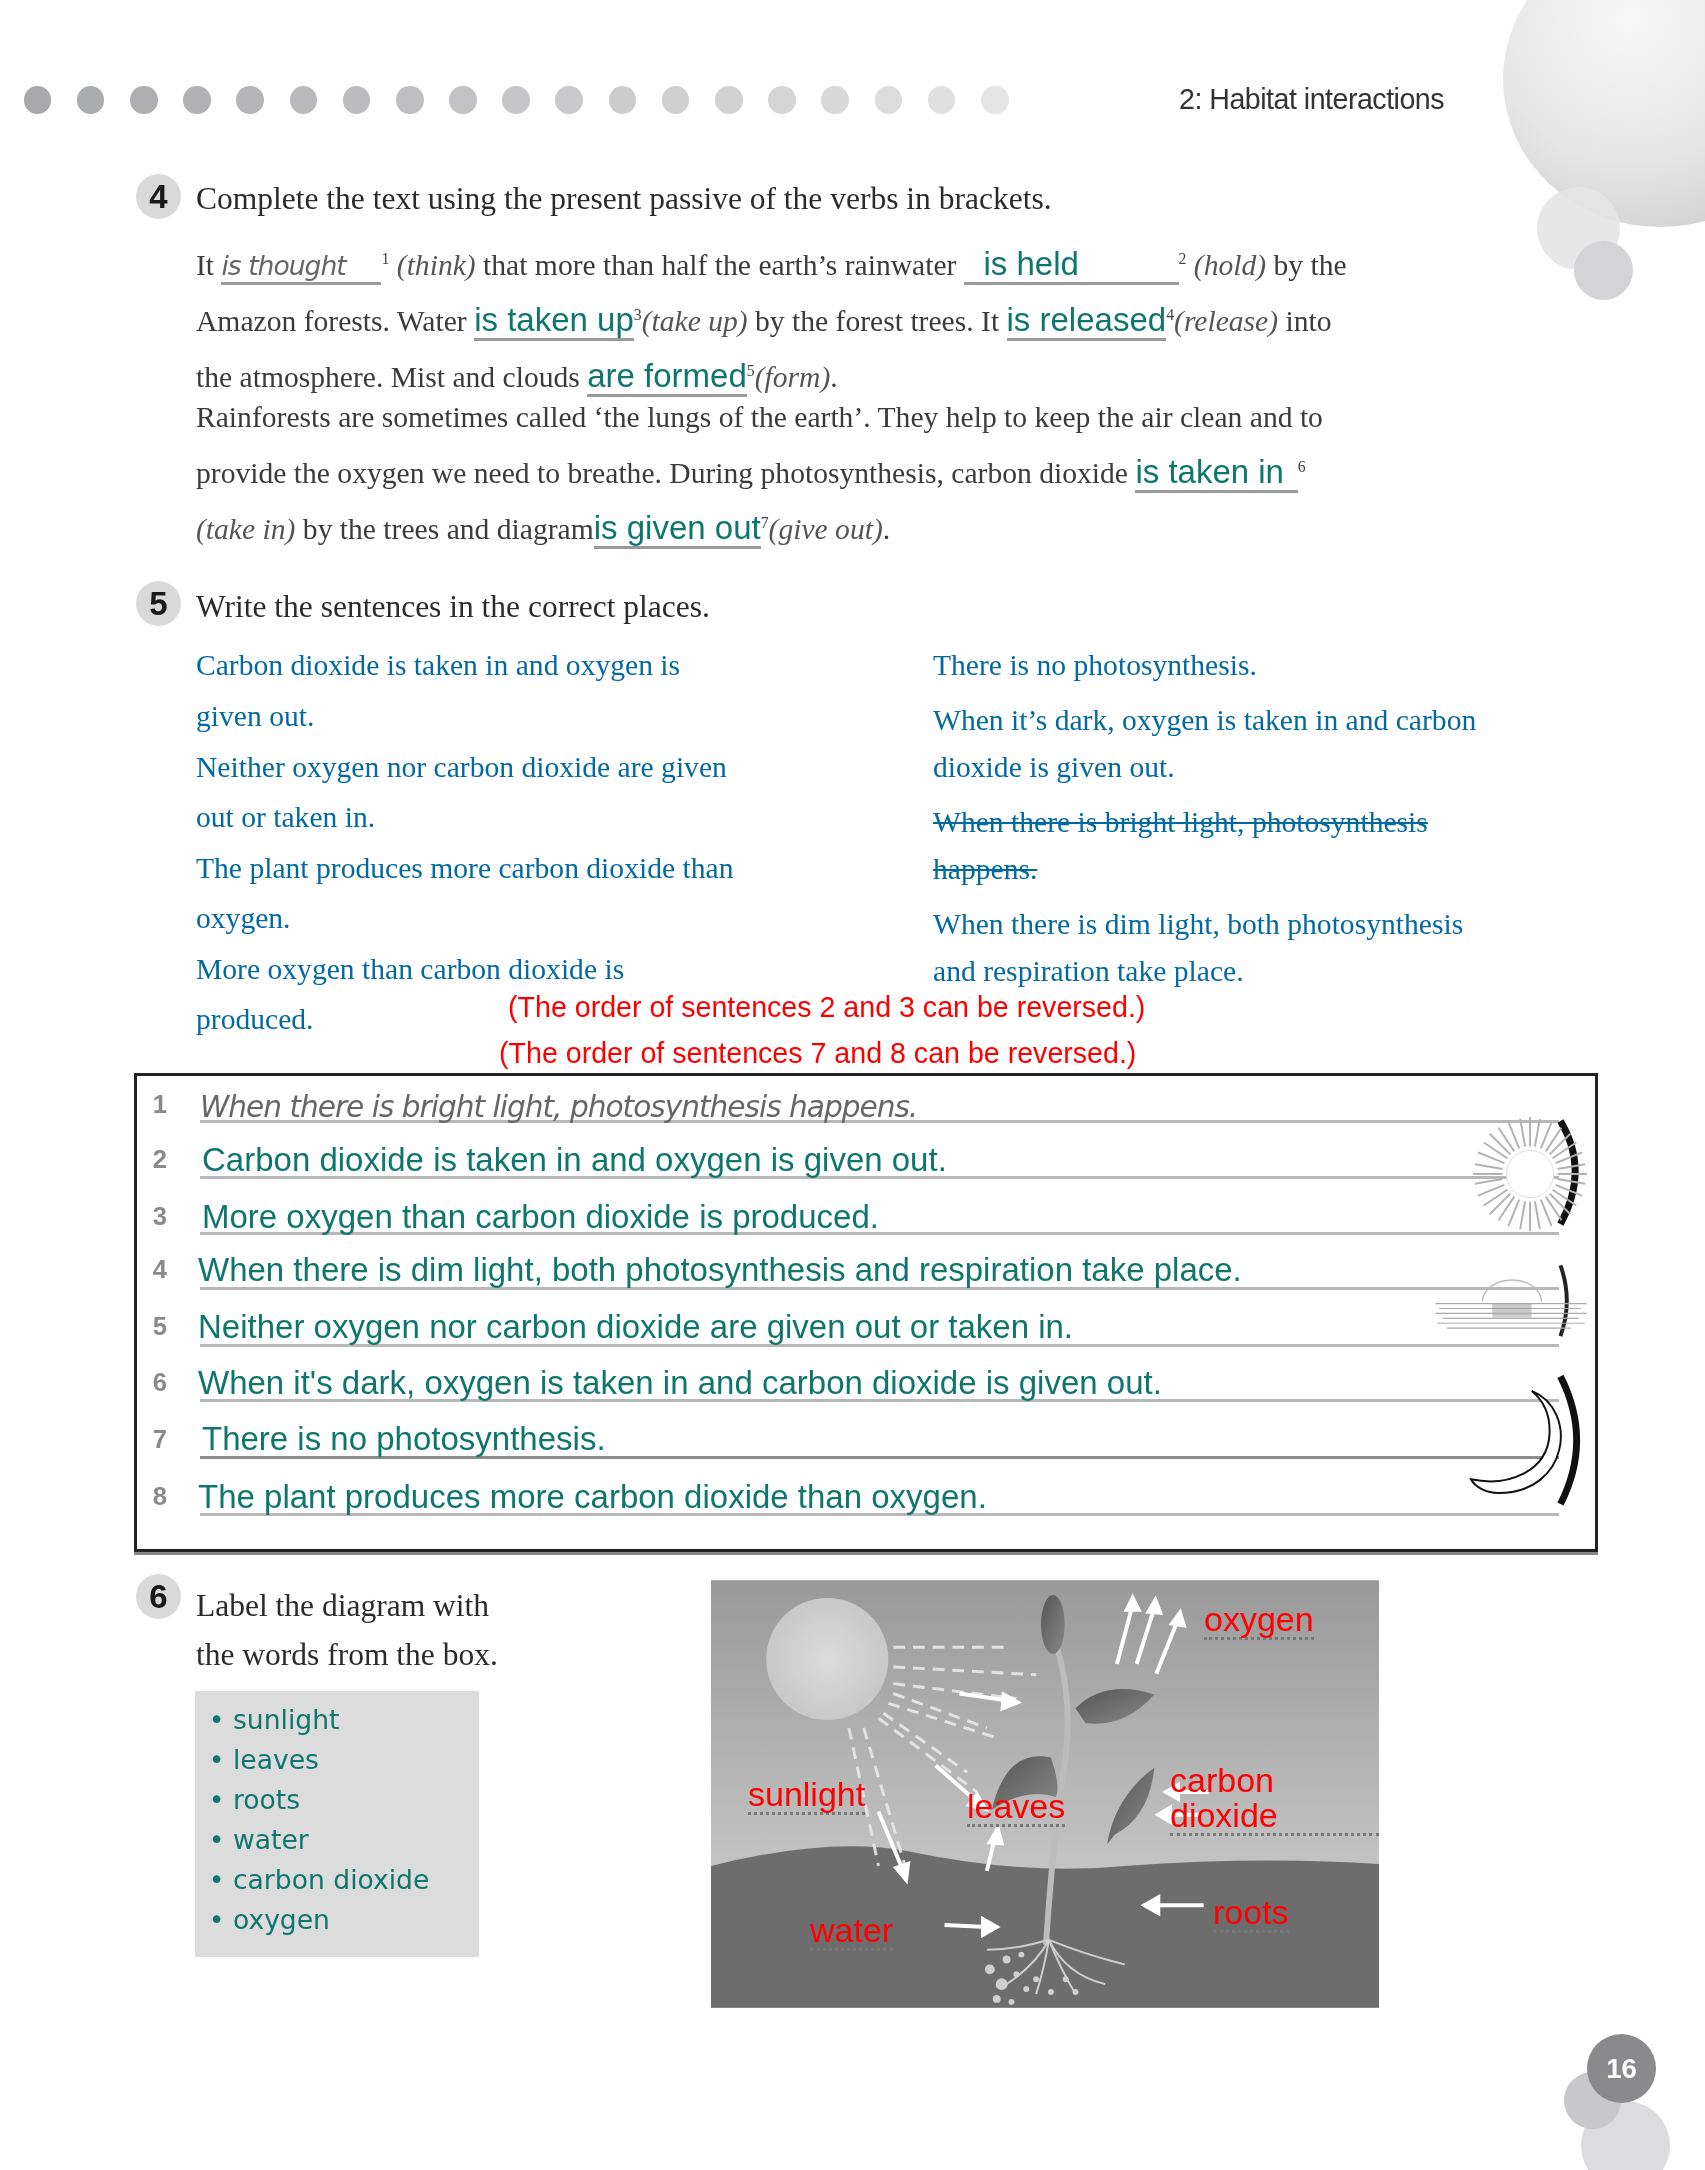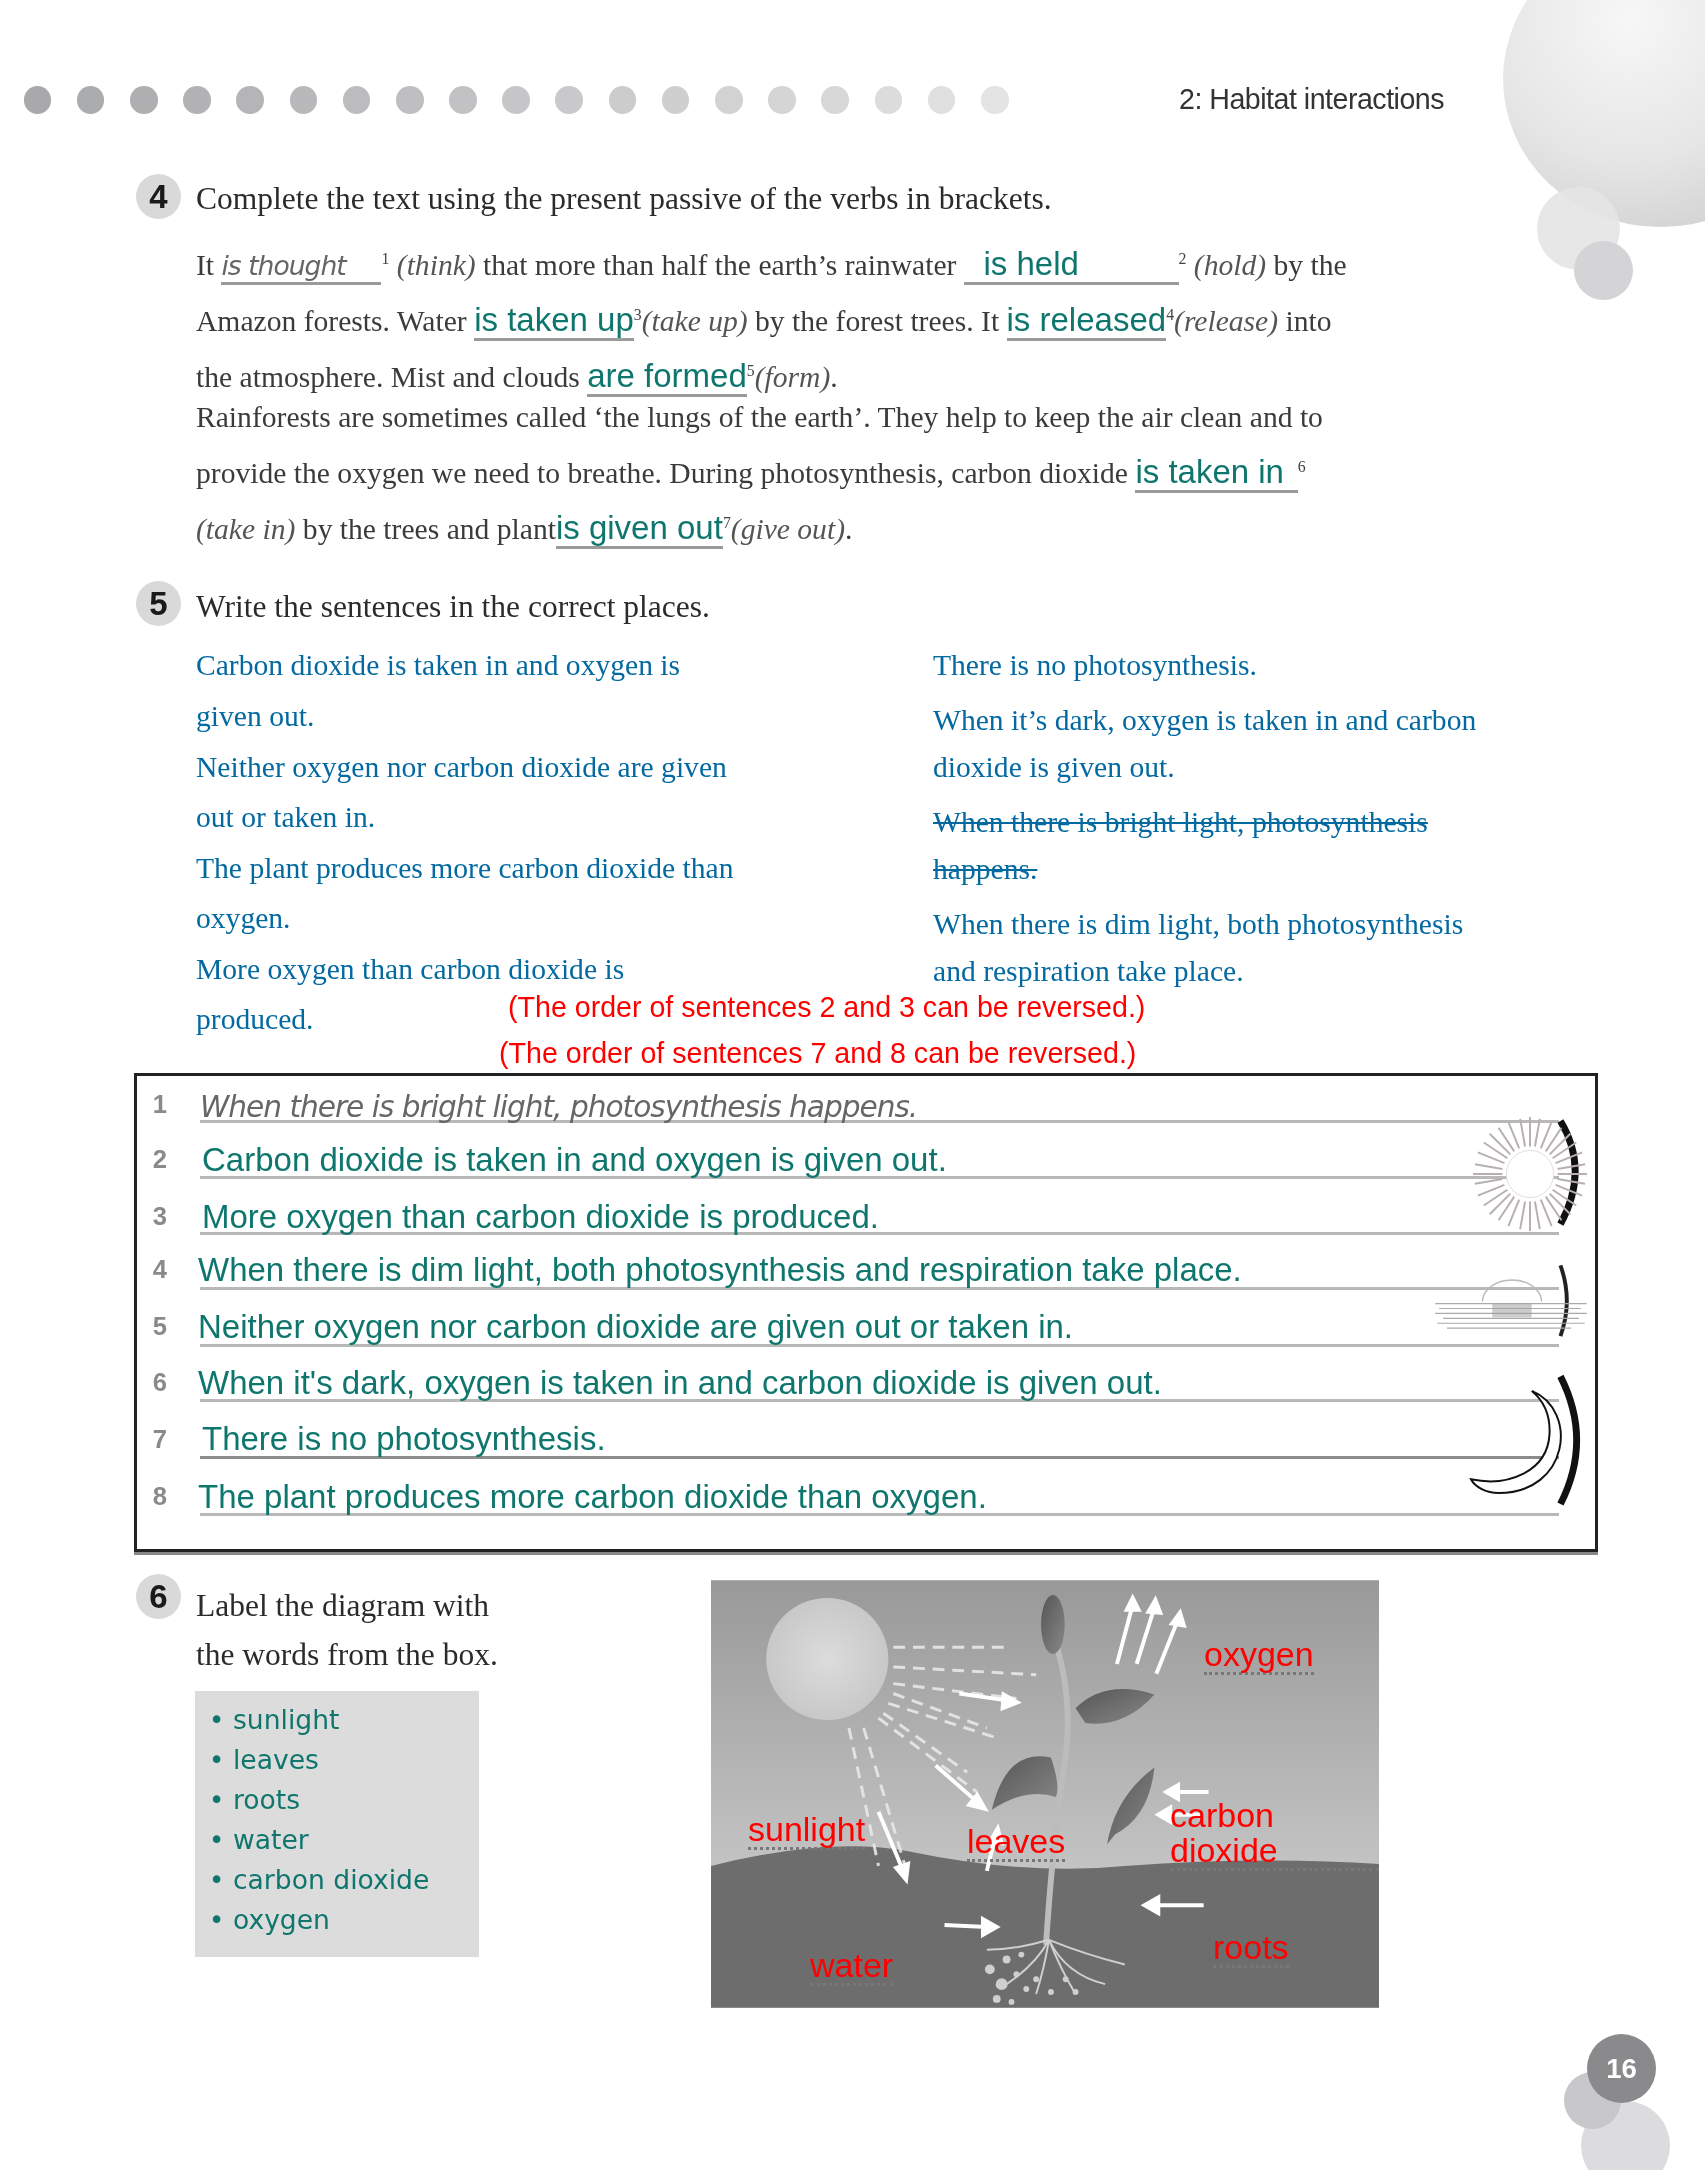--- a/index.html
+++ b/index.html
@@ -39,21 +39,21 @@
          box-shadow:0 3px 0 #888; }
   .rownum { width:29.6px; font-family:"Liberation Sans", sans-serif; font-weight:bold; font-size:25.6px; color:#8a8a8a; }
   .rowline { position:absolute; height:3px; background:#b8b8b8; }
   .rowtext { position:absolute; font-size:33px; white-space:nowrap; }
 
   
   .wordbox { left:195px; top:1691px; width:284px; height:266px; background:#dcdcdc; }
   .wordbox div { font-family:"DejaVu Sans", sans-serif; font-size:26.6px; color:#0f766e; height:40px; line-height:40px; padding-left:13.8px; }
   .diagram { left:711px; top:1580px; width:668px; height:428px; overflow:hidden; }
   .dlabel { position:absolute; font-family:"Liberation Sans", sans-serif; color:#ff0000; font-size:34px;
-            border-bottom:3px dotted #777; line-height:35px;margin-top:35px; }
+            border-bottom:3px dotted #777; line-height:35px; }
 
   .pagenum { left:1587px; top:2034px; width:69px; height:69px; border-radius:50%; background:#8a8a8c;
              color:#fff; font-family:"Liberation Sans", sans-serif; font-weight:bold; font-size:27.6px;
              display:flex; align-items:center; justify-content:center; }
   .pg-d1 { left:1564px; top:2072px; width:57px; height:57px; border-radius:50%; background:#c8c8ca; }
   .pg-d2 { left:1581px; top:2101px; width:89px; height:89px; border-radius:50%; background:#dcdcde; }
 </style>
 </head>
 <body>
 
@@ -111,21 +111,21 @@
 </div>
 
 <div class="abs para" style="left:196px;top:393px;width:1399px;">
   <div style="white-space:nowrap;">Rainforests are sometimes called ‘the lungs of the earth’. They help to keep the air clean and to</div>
   <div style="white-space:nowrap;">
     <span>provide the oxygen we need to breathe. During photosynthesis, carbon dioxide</span>
     <span class="blank" style="padding-right:13.8px;"><span class="red" style="font-size:33px;">is taken in</span></span><span class="sup">6</span>
   </div>
   <div style="white-space:nowrap;">
     <i>(take in)</i>
-    <span>by the trees and plant</span><span class="blank"><span class="red" style="font-size:33px;">is given out</span></span><span class="sup">7</span><i>(give out)</i><span>.</span>
+    <span>by the trees and diagram</span><span class="blank"><span class="red" style="font-size:33px;">is given out</span></span><span class="sup">7</span><i>(give out)</i><span>.</span>
   </div>
 </div>
 
 <div class="abs badge" style="left:136px;top:581px;">5</div>
 <div class="abs instr" style="left:196px;top:589px;">Write the sentences in the correct places.</div>
 
 <div class="abs col" style="left:196px;top:641px;width:690px;">
   <div style="height:51px;">Carbon dioxide is taken in and oxygen is</div>
   <div style="height:51px;">given out.</div>
   <div style="height:50px;">Neither oxygen nor carbon dioxide are given</div>

